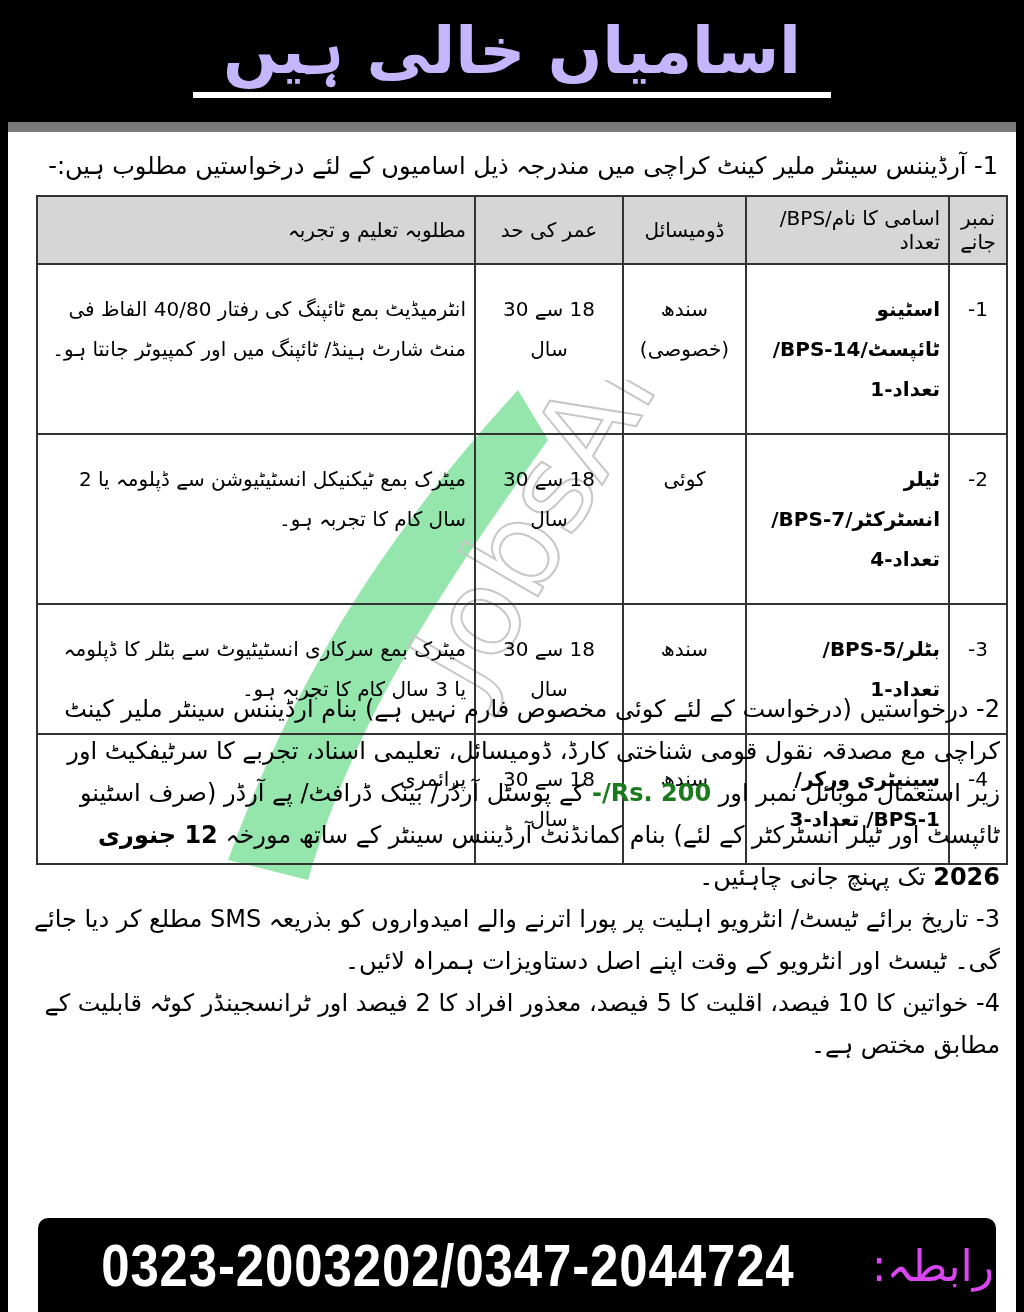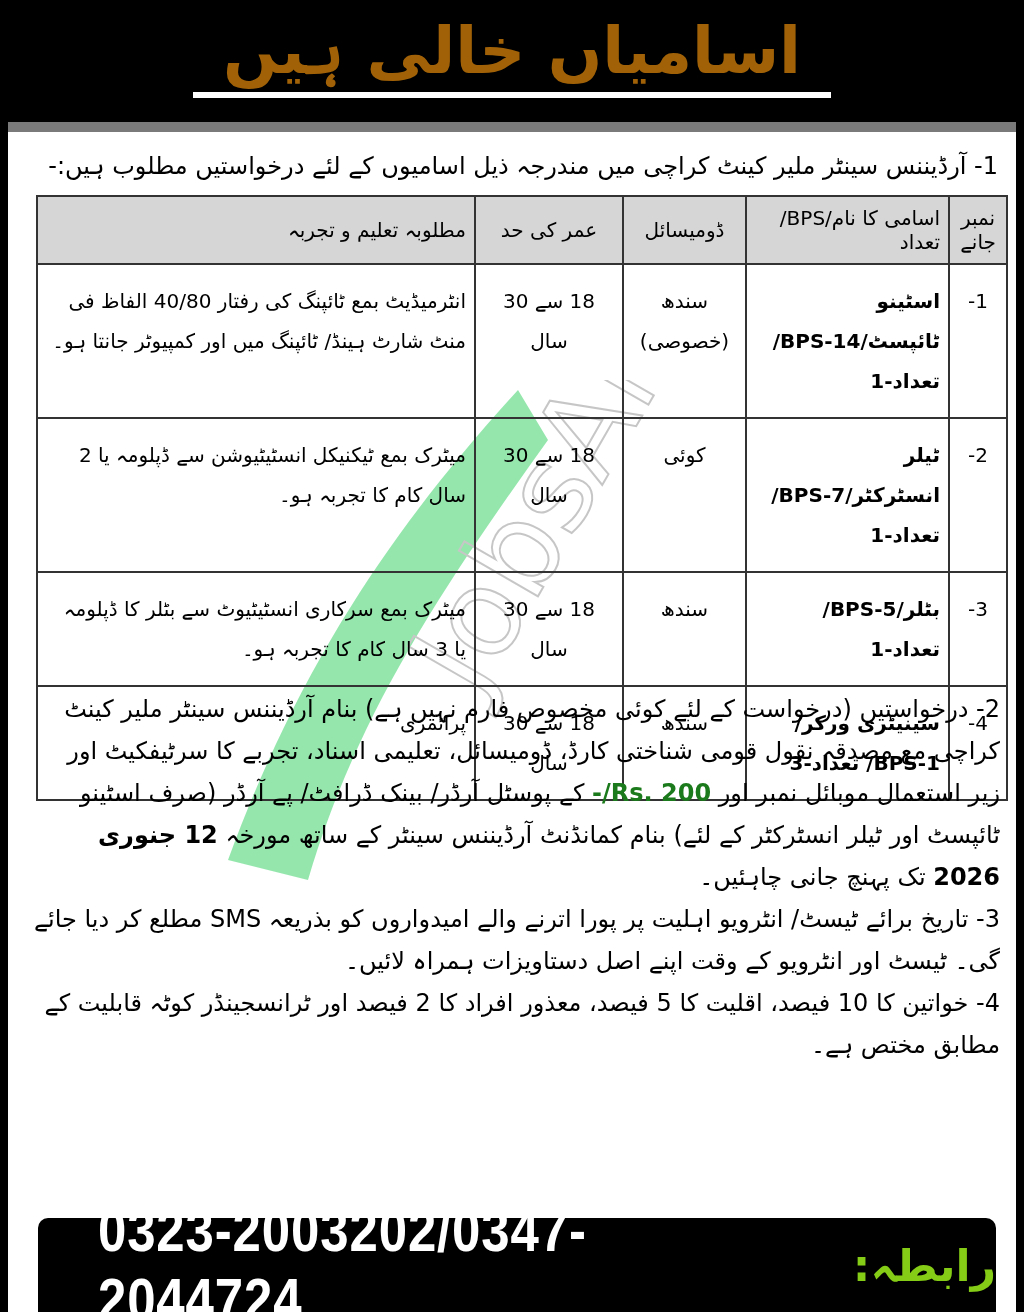--- a/index.html
+++ b/index.html
@@ -8,60 +8,60 @@
     font-family: "DejaVu Sans", sans-serif;
   }
   .page {
     position: absolute; left: 8px; top: 0; width: 1008px; height: 1312px; background: #fff;
   }
   .header {
     position: absolute; left: 0; top: 0; width: 1008px; height: 122px; background: #000;
     display: flex; align-items: center; justify-content: center;
   }
   .header-title {
-    color: #a16207; font-size: 64px; font-weight: bold; direction: rtl;
+    color: #c4b5fd; font-size: 64px; font-weight: bold; direction: rtl;
     border-bottom: 6px solid #fff; padding: 0 30px 4px 30px; margin-top: -10px;
     font-family: "DejaVu Sans", sans-serif;
   }
   .gray-bar {
     position: absolute; left: 0; top: 122px; width: 1008px; height: 10px; background: #7a7a7a;
   }
   .intro {
     position: absolute; right: 18px; top: 152px; width: 960px; direction: rtl; text-align: right;
     font-size: 24px; color: #000;
   }
   table.vac {
     position: absolute; left: 28px; top: 195px; width: 972px; border-collapse: collapse; direction: rtl;
     font-size: 20px;
   }
   table.vac th {
     background: #d6d6d6; font-weight: normal; height: 50px; border: 2px solid #333; text-align: right;
     padding: 8px 8px;
   }
   table.vac td {
-    border: 2px solid #333; vertical-align: top; padding: 16px 8px; text-align: right; line-height: 40px;
+    border: 2px solid #333; vertical-align: top; padding: 24px 8px; text-align: right; line-height: 40px;
   }
   .c-num { width: 40px; text-align: center !important; }
   .c-post { width: 185px; }
   .c-dom { width: 105px; text-align: center !important; }
   .c-age { width: 130px; text-align: center !important; }
   .c-edu { }
   .paras {
     position: absolute; right: 16px; top: 688px; width: 968px; direction: rtl; text-align: right;
     font-size: 24px; line-height: 42px; color: #000;
   }
   .para { margin: 0; }
   .hl-green { color: #1b7a1b; font-weight: bold; }
   .bold { font-weight: bold; }
   .footer {
     position: absolute; left: 30px; top: 1218px; width: 958px; height: 94px; background: #000;
     border-radius: 10px 10px 0 0; display: flex; align-items: center; justify-content: center; gap: 16px;
     direction: rtl;
   }
-  .footer-label { color: #84cc16; font-size: 44px; font-weight: bold; }
+  .footer-label { color: #d946ef; font-size: 44px; font-weight: normal; }
   .footer-phone {
     color: #fff; font-size: 60px; font-weight: bold; letter-spacing: 1px; direction: ltr;
     font-family: "Liberation Sans", sans-serif; transform: scaleX(0.85);
   }
   .watermark {
     position: absolute; left: 180px; top: 380px; width: 500px; height: 520px; pointer-events: none;
     opacity: 0.55;
   }
 </style>
 </head>
@@ -94,21 +94,21 @@
     <tbody>
       <tr style="height:108px">
         <td class="c-num">1-</td>
         <td class="c-post bold">اسٹینو ٹائپسٹ/BPS-14/ تعداد-1</td>
         <td class="c-dom">سندھ (خصوصی)</td>
         <td class="c-age">18 سے 30 سال</td>
         <td class="c-edu">انٹرمیڈیٹ بمع ٹائپنگ کی رفتار 40/80 الفاظ فی منٹ شارٹ ہینڈ/ ٹائپنگ میں اور کمپیوٹر جانتا ہو۔</td>
       </tr>
       <tr style="height:108px">
         <td class="c-num">2-</td>
-        <td class="c-post bold">ٹیلر انسٹرکٹر/BPS-7/ تعداد-1</td>
+        <td class="c-post bold">ٹیلر انسٹرکٹر/BPS-7/ تعداد-4</td>
         <td class="c-dom">کوئی</td>
         <td class="c-age">18 سے 30 سال</td>
         <td class="c-edu">میٹرک بمع ٹیکنیکل انسٹیٹیوشن سے ڈپلومہ یا 2 سال کام کا تجربہ ہو۔</td>
       </tr>
       <tr style="height:108px">
         <td class="c-num">3-</td>
         <td class="c-post bold">بٹلر/BPS-5/ تعداد-1</td>
         <td class="c-dom">سندھ</td>
         <td class="c-age">18 سے 30 سال</td>
         <td class="c-edu">میٹرک بمع سرکاری انسٹیٹیوٹ سے بٹلر کا ڈپلومہ یا 3 سال کام کا تجربہ ہو۔</td>

